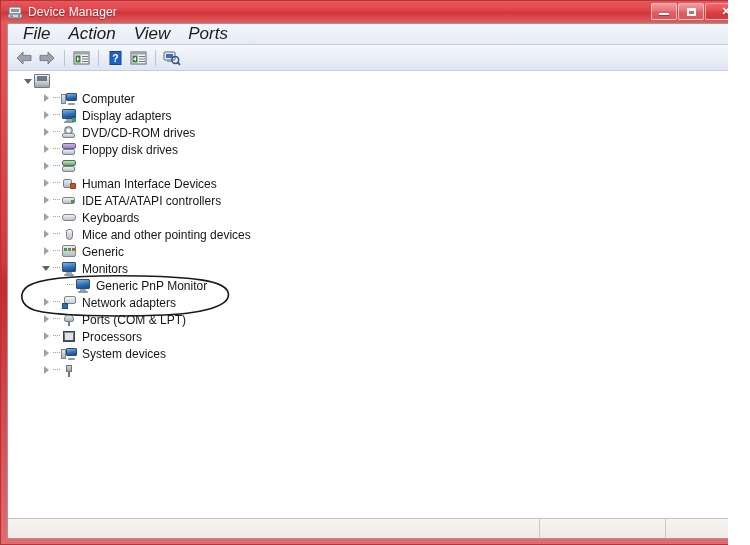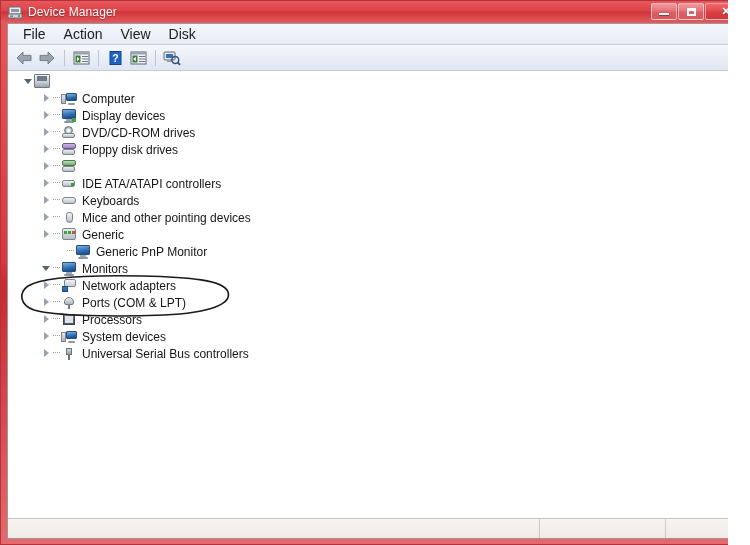--- a/index.html
+++ b/index.html
@@ -112,25 +112,26 @@
   .menubar {
     height: 21px;
     background: linear-gradient(180deg, #f3f6fb 0%, #e6ecf6 100%);
     border-bottom: 1px solid #c6cdd8;
     display: flex;
     align-items: center;
     padding-left: 6px;
     box-sizing: border-box;
   }
   .menuitem {
-    font-size: 14px;
+    font-size: 17px;
     color: #1b1b1b;
     padding: 2px 9px;
     line-height: 14px;
     cursor: default;
+    font-style: italic;
   }
 
   
   .toolbar {
     height: 26px;
     background: linear-gradient(180deg, #f6f8fc 0%, #e9eef7 52%, #dfe6f2 100%);
     border-bottom: 1px solid #c6cdd8;
     display: flex;
     align-items: center;
     padding-left: 5px;
@@ -460,21 +461,21 @@
         </div>
       </div>
     </div>
 
     <div class="client">
 
       <div class="menubar">
         <div class="menuitem">File</div>
         <div class="menuitem">Action</div>
         <div class="menuitem">View</div>
-        <div class="menuitem">Disk</div>
+        <div class="menuitem">Ports</div>
       </div>
 
       <div class="toolbar">
         <div class="tbtn">
           <svg width="18" height="16" viewBox="0 0 18 16">
             <path d="M8 2 L2 8 L8 14 L8 10.6 L16 10.6 L16 5.4 L8 5.4 Z" fill="#9aa3ae" stroke="#6f7882" stroke-width="0.9" stroke-linejoin="round"></path>
           </svg>
         </div>
         <div class="tbtn">
           <svg width="18" height="16" viewBox="0 0 18 16">
@@ -554,21 +555,21 @@
           <span class="twisty">
               <i class="tri-closed"></i>
             </span>
           <span class="dots"></span>
           <span class="node-icon">
             <i class="ic-monitor-screen"></i>
               <i class="ic-monitor-stand"></i>
               <i class="ic-monitor-base"></i>
             <i class="ic-led" style="left:11px;top:11px;width:4px;height:4px;"></i>
           </span>
-          <span class="label">Display devices</span>
+          <span class="label">Display adapters</span>
         </div>
 
         <div class="row indent1">
           <span class="twisty">
               <i class="tri-closed"></i>
             </span>
           <span class="dots"></span>
           <span class="node-icon">
             <i class="ic-disc"></i>
             <i class="ic-cyl" style="top:9px;height:5px;"></i>
@@ -592,20 +593,31 @@
           <span class="twisty">
               <i class="tri-closed"></i>
             </span>
           <span class="dots"></span>
           <span class="node-icon">
             <i class="ic-box" style="top:2px;height:6px;background:linear-gradient(180deg,#bfe1bf,#6faa6f);border-color:#4a7a4a;"></i>
             <i class="ic-cyl" style="top:8px;height:6px;"></i>
           </span>
         </div>
 
+        <div class="row indent1">
+          <span class="twisty">
+              <i class="tri-closed"></i>
+            </span>
+          <span class="dots"></span>
+          <span class="node-icon">
+            <i class="ic-hid"></i>
+              <i class="ic-hid-b"></i>
+          </span>
+          <span class="label">Human Interface Devices</span>
+        </div>
 
         <div class="row indent1">
           <span class="twisty">
               <i class="tri-closed"></i>
             </span>
           <span class="dots"></span>
           <span class="node-icon">
             <i class="ic-cyl"></i>
               <i class="ic-led"></i>
           </span>
@@ -641,41 +653,41 @@
           <span class="dots"></span>
           <span class="node-icon">
             <i class="ic-box" style="top:2px;height:12px;background:linear-gradient(180deg,#e8ecf1,#b4bcc5);"></i>
             <i class="ic-led" style="left:3px;top:5px;"></i>
             <i class="ic-led" style="left:7px;top:5px;background:#3fa03f;"></i>
             <i class="ic-led" style="left:11px;top:5px;background:#c05b2a;"></i>
           </span>
           <span class="label">Generic</span>
         </div>
 
-        <div class="row" style="padding-left:58px;">
+        <div class="row indent1">
+          <span class="twisty">
+              <i class="tri-open"></i>
+            </span>
           <span class="dots"></span>
           <span class="node-icon">
             <i class="ic-monitor-screen"></i>
               <i class="ic-monitor-stand"></i>
               <i class="ic-monitor-base"></i>
           </span>
-          <span class="label">Generic PnP Monitor</span>
-        </div>
-
-        <div class="row indent1">
-          <span class="twisty">
-              <i class="tri-open"></i>
-            </span>
+          <span class="label">Monitors</span>
+        </div>
+
+        <div class="row" style="padding-left:58px;">
           <span class="dots"></span>
           <span class="node-icon">
             <i class="ic-monitor-screen"></i>
               <i class="ic-monitor-stand"></i>
               <i class="ic-monitor-base"></i>
           </span>
-          <span class="label">Monitors</span>
+          <span class="label">Generic PnP Monitor</span>
         </div>
 
         <div class="row indent1">
           <span class="twisty">
               <i class="tri-closed"></i>
             </span>
           <span class="dots"></span>
           <span class="node-icon">
             <i class="ic-box" style="left:3px;top:2px;width:12px;height:8px;"></i>
             <i class="ic-net-plug"></i>
@@ -723,21 +735,20 @@
 
         <div class="row indent1">
           <span class="twisty">
               <i class="tri-closed"></i>
             </span>
           <span class="dots"></span>
           <span class="node-icon">
             <i class="ic-usb-head"></i>
               <i class="ic-usb-stem"></i>
           </span>
-          <span class="label">Universal Serial Bus controllers</span>
         </div>
 
       </div>
 
       <div class="statusbar">
         <div class="status-pane p1"></div>
         <div class="status-pane p2"></div>
         <div class="status-pane p3"></div>
       </div>
 

